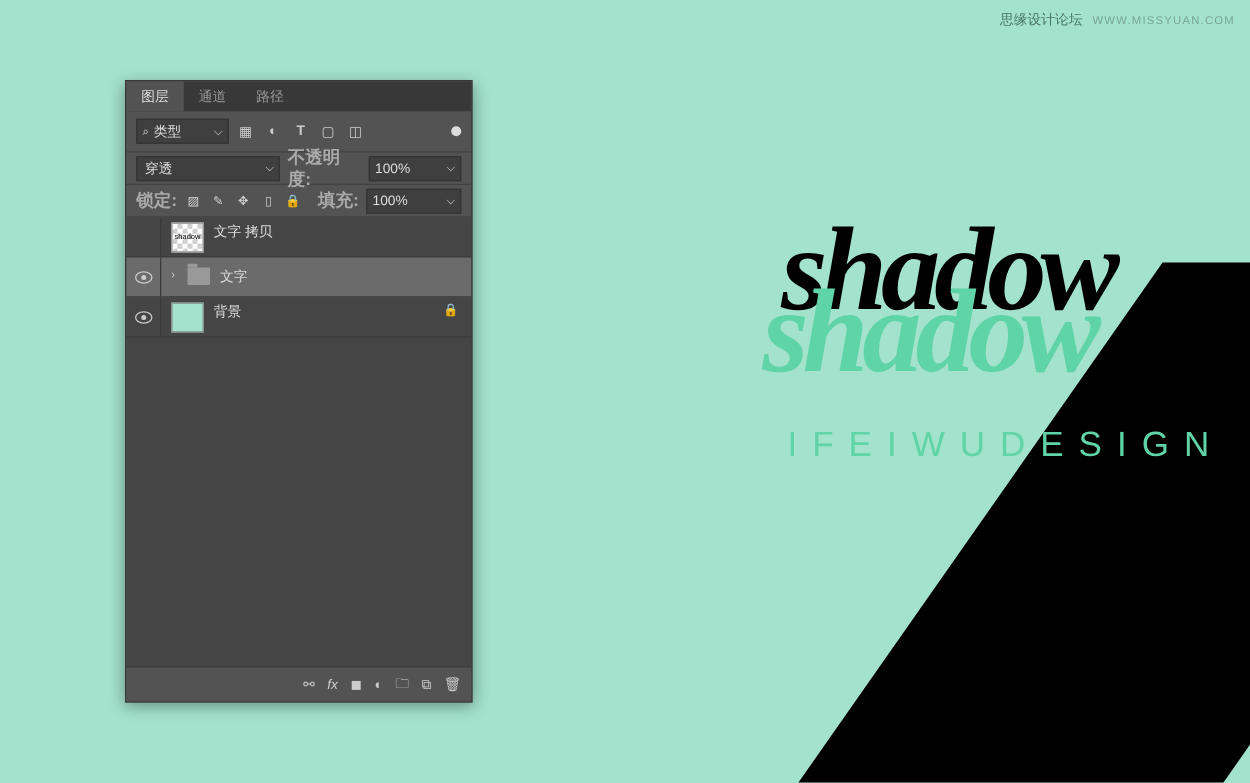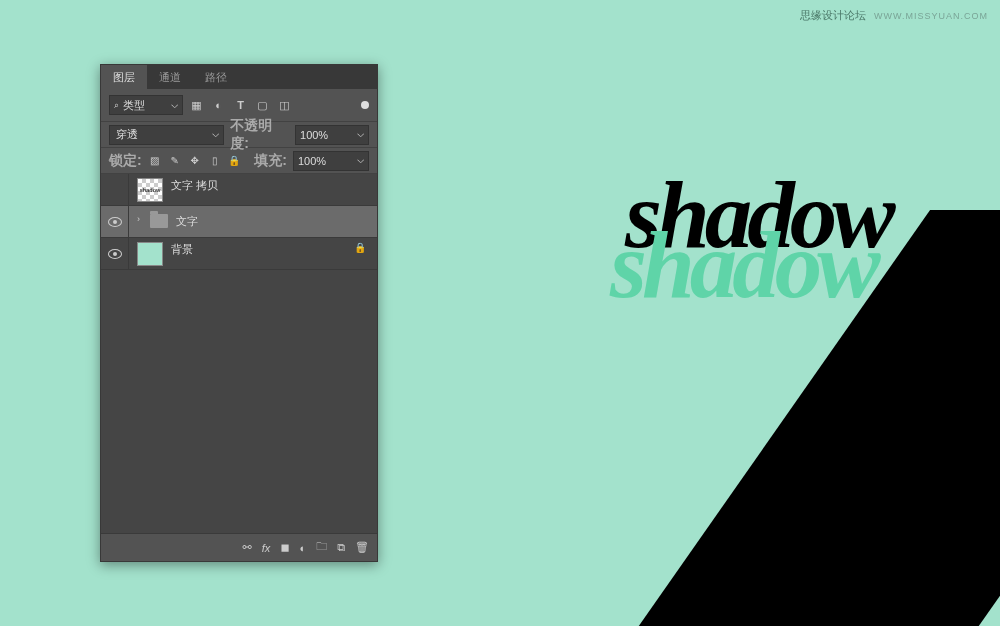--- a/index.html
+++ b/index.html
@@ -297,20 +297,21 @@
 
 <div class="watermark">
   <span>思缘设计论坛</span>
   <span class="watermark-url">WWW.MISSYUAN.COM</span>
 </div>
 
 <div class="artwork">
   <div class="shadow-top">shadow</div>
   <div class="shadow-shape"></div>
   <div class="main-text">shadow</div>
+  <div class="sub-text">IFEIWUDESIGN</div>
 </div>
 
 <div class="layers-panel">
   <div class="tabs">
     <div class="tab active">图层</div>
     <div class="tab">通道</div>
     <div class="tab">路径</div>
   </div>
 
   <div class="filter-row">

